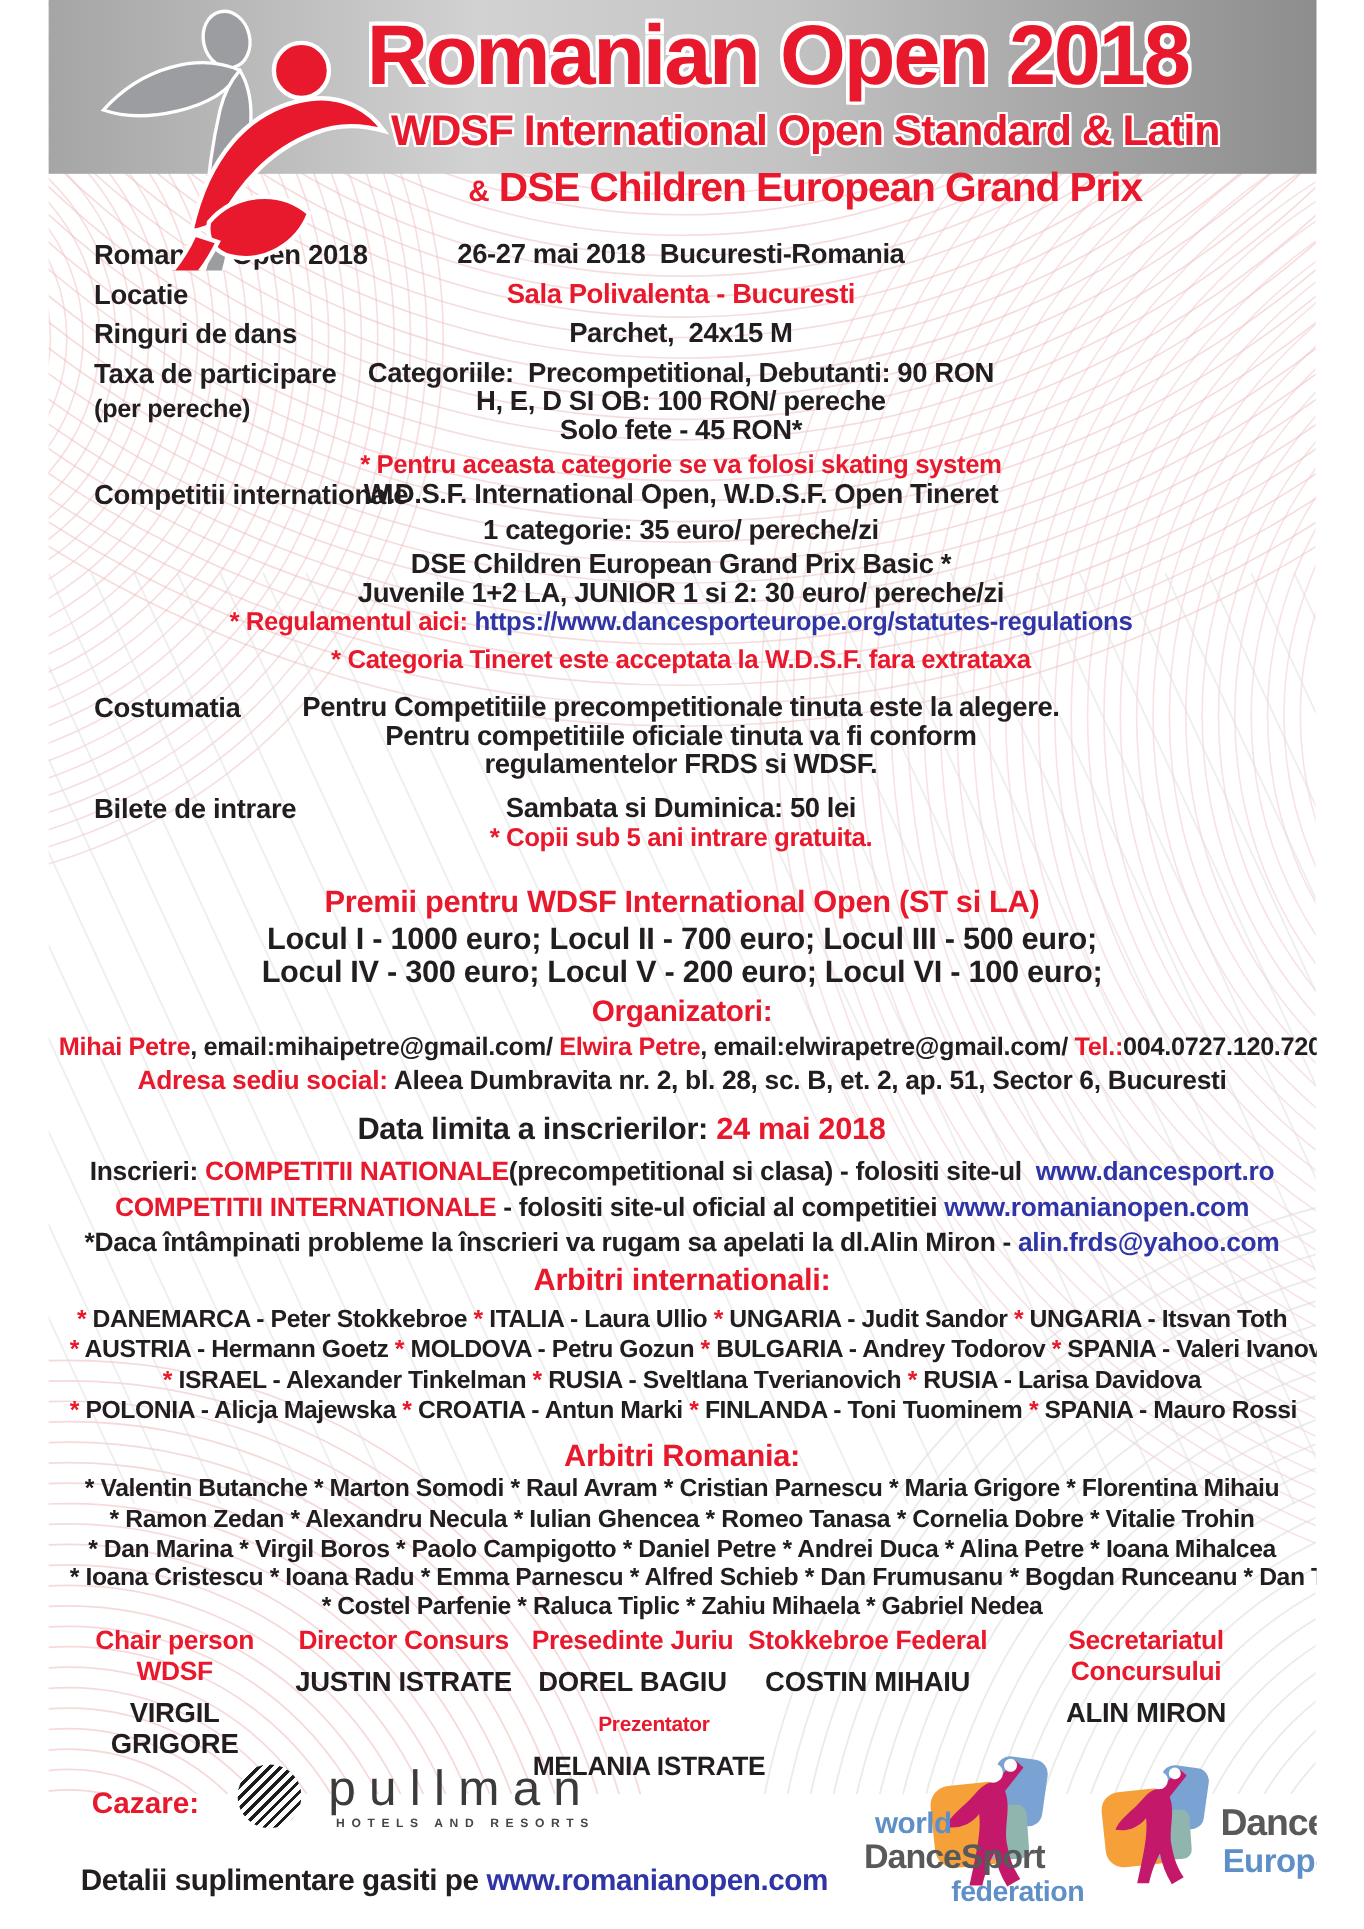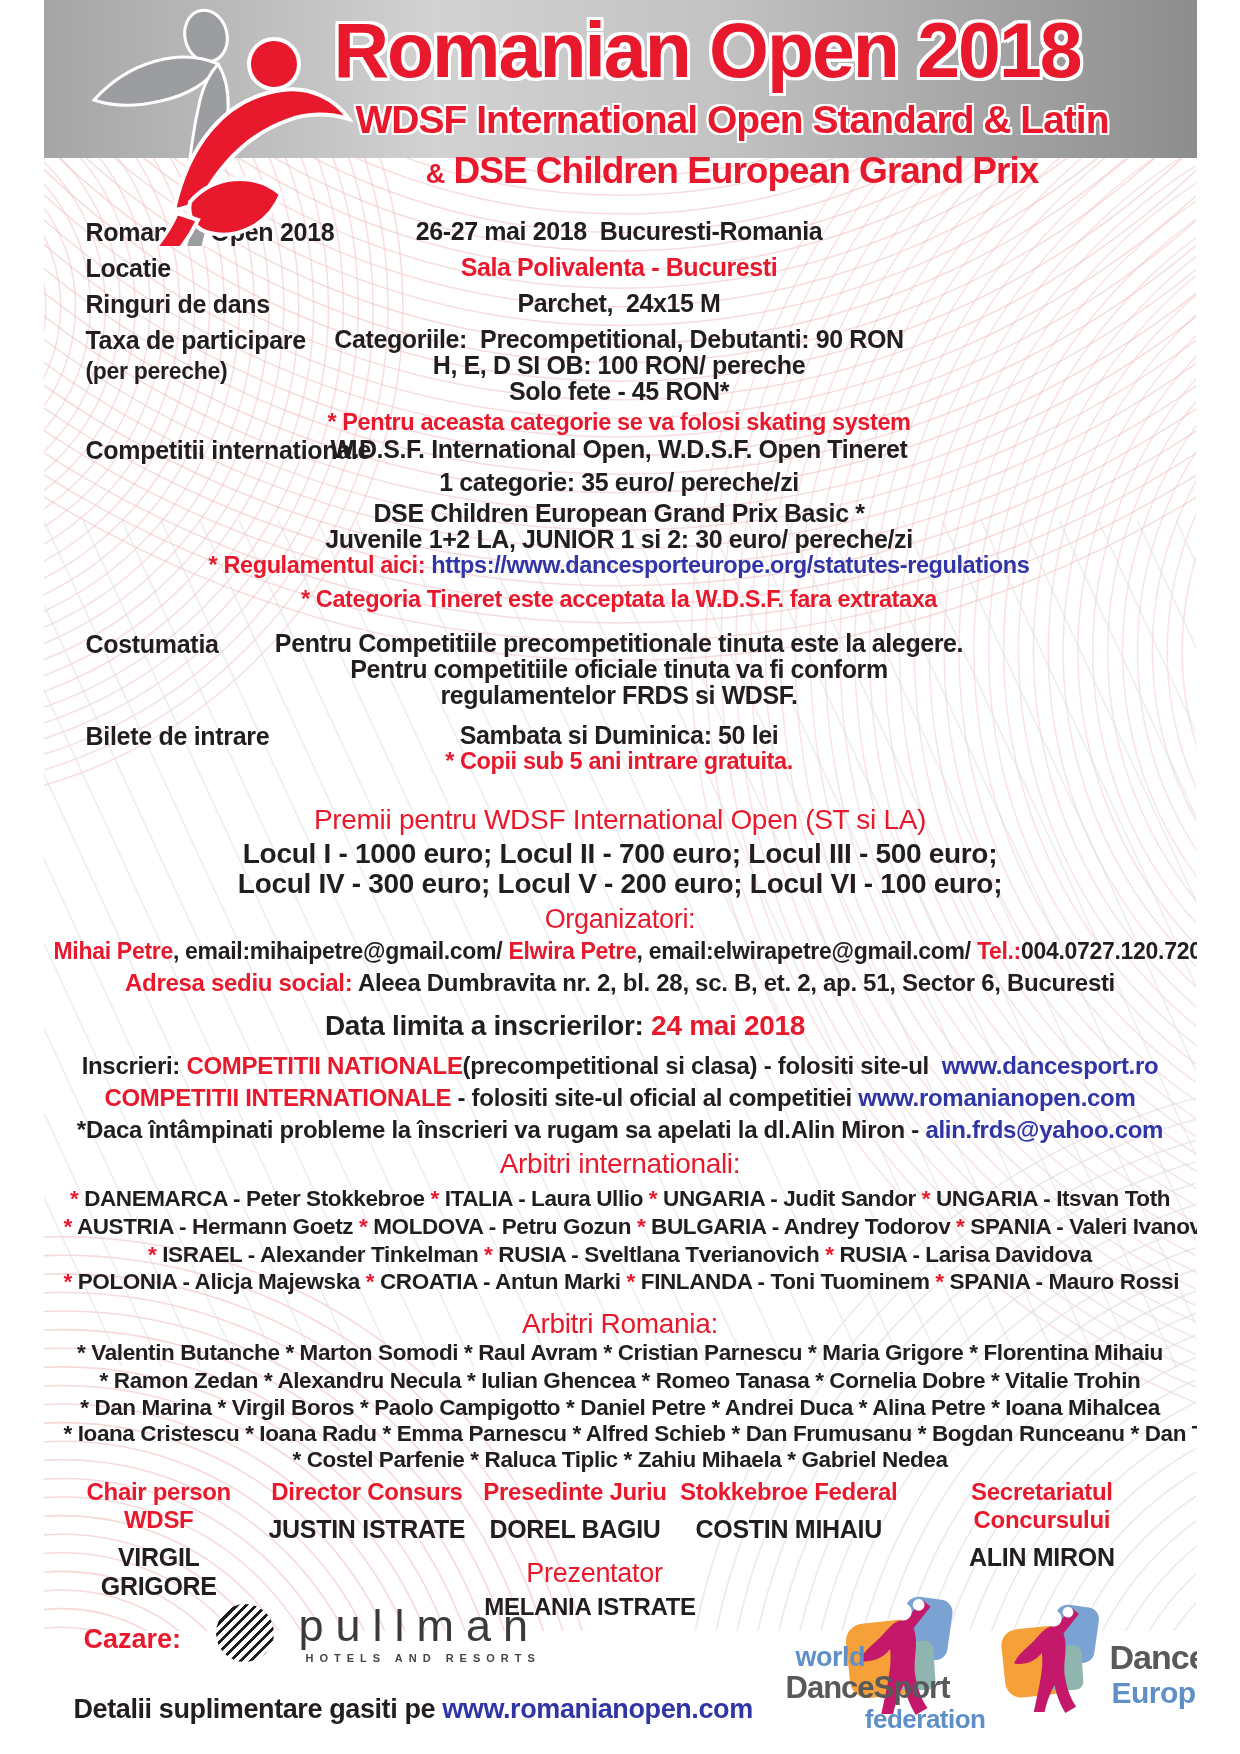--- a/index.html
+++ b/index.html
@@ -23,21 +23,21 @@
   #sub2 .amp{font-size:27px;}
   
   .inforow{position:absolute;left:42px;right:44px;z-index:2;}
   .lbl{position:absolute;left:0;top:0;font-size:25px;font-weight:bold;white-space:nowrap;letter-spacing:-0.3px;}
   .lbl .sub{font-size:23px;margin-top:3px;}
   .val{text-align:center;font-size:25px;font-weight:bold;line-height:26px;letter-spacing:-0.4px;}
   .val .note{font-size:23.5px;color:var(--red,#e8192c);}
   .mt5{margin-top:5px;} .mt7{margin-top:7px;} .mt8{margin-top:8px;}
   
   .ctr{position:absolute;left:20px;right:20px;text-align:center;z-index:2;letter-spacing:-0.3px;}
-  .rtitle{font-size:28px;font-weight:normal;color:var(--red,#e8192c);}
+  .rtitle{font-size:28px;font-weight:bold;color:var(--red,#e8192c);}
   .big{font-size:28px;font-weight:bold;line-height:30px;}
   .judges{font-size:22.5px;font-weight:bold;white-space:nowrap;letter-spacing:-0.4px;}
   .judges .star-red{color:var(--red,#e8192c);}
   .judges .star-black{color:var(--ink,#221e1f);}
   
   #officials{position:absolute;left:14px;right:14px;top:1478px;display:flex;z-index:2;}
   #officials .col{text-align:center;}
   #officials .role{font-size:24px;font-weight:bold;color:var(--red,#e8192c);letter-spacing:-0.3px;}
   #officials .name{font-size:25px;font-weight:bold;margin-top:9px;letter-spacing:-0.3px;}
   
@@ -382,21 +382,21 @@
     <div class="col" style="flex:0 0 20%">
       <div class="role">Stokkebroe Federal</div>
       <div class="name">COSTIN MIHAIU</div>
     </div>
     <div class="col" style="flex:1">
       <div class="role">Secretariatul Concursului</div>
       <div class="name">ALIN MIRON</div>
     </div>
   </div>
 
-  <div class="ctr rtitle" style="top:1558px;right:71px;font-size:27px">Prezentator</div>
+  <div class="ctr rtitle" style="top:1558px;right:71px;font-size:19px">Prezentator</div>
   <div class="ctr" style="top:1593px;right:80px;font-size:24px;font-weight:bold">MELANIA ISTRATE</div>
 
   <div id="pullman">
     <div id="cazare">Cazare:</div>
     <div id="pm-circle"></div>
     <div id="pm-word">pullman</div>
     <div id="pm-tag">HOTELS AND RESORTS</div>
   </div>
 
   <div id="details-line">

